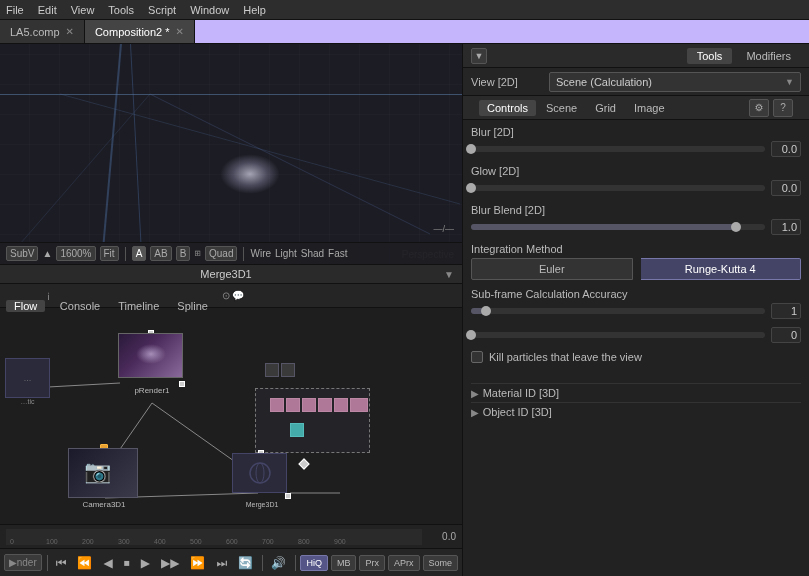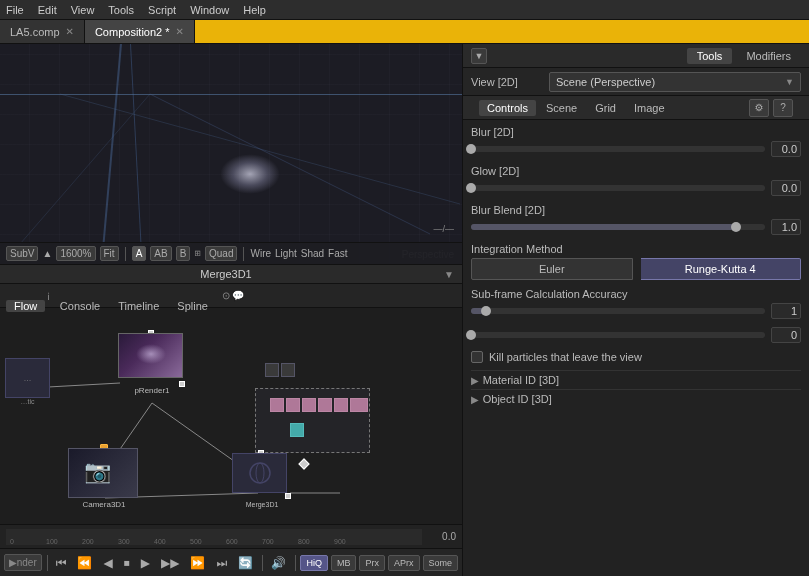--- a/index.html
+++ b/index.html
@@ -28,21 +28,21 @@
     .menu-item {
       font-size: 11px;
       color: #ccc;
       cursor: pointer;
     }
 
     
     .tab-bar {
       width: 100%;
       height: 24px;
-      background: #eab308;
+      background: #c4b5fd;
       display: flex;
       align-items: center;
       border-bottom: 1px solid #111;
     }
     .tab {
       height: 100%;
       padding: 0 10px;
       display: flex;
       align-items: center;
       gap: 6px;
@@ -470,21 +470,21 @@
     }
     .method-btn:first-child { border-radius: 2px 0 0 2px; }
     .method-btn:last-child { border-radius: 0 2px 2px 0; border-left: none; }
     .method-btn.active { background: #446; color: #fff; border-color: #77a; }
 
     
     .checkbox-row {
       display: flex;
       align-items: center;
       gap: 6px;
-      margin-bottom: 7px;
+      margin-bottom: 20px;
     }
     .cb-box {
       width: 12px;
       height: 12px;
       background: #333;
       border: 1px solid #666;
       border-radius: 2px;
       cursor: pointer;
       flex-shrink: 0;
     }
@@ -790,21 +790,21 @@
     <div class="rp-header">
       <div class="rp-collapse-btn">▼</div>
       <div style="flex:1;"></div>
       <span class="rp-tab active">Tools</span>
       <span class="rp-tab">Modifiers</span>
     </div>
 
     <div class="view-row">
       <span class="view-label">View [2D]</span>
       <div class="view-dropdown">
-        <span class="view-dropdown-text">Scene (Perspective)</span>
+        <span class="view-dropdown-text">Scene (Calculation)</span>
         <span class="view-dropdown-arrow">▼</span>
       </div>
     </div>
 
     <div class="controls-tabs">
       <span class="ctrl-tab active">Controls</span>
       <span class="ctrl-tab">Scene</span>
       <span class="ctrl-tab">Grid</span>
       <span class="ctrl-tab">Image</span>
       <div class="ctrl-icon-btn">⚙</div>

